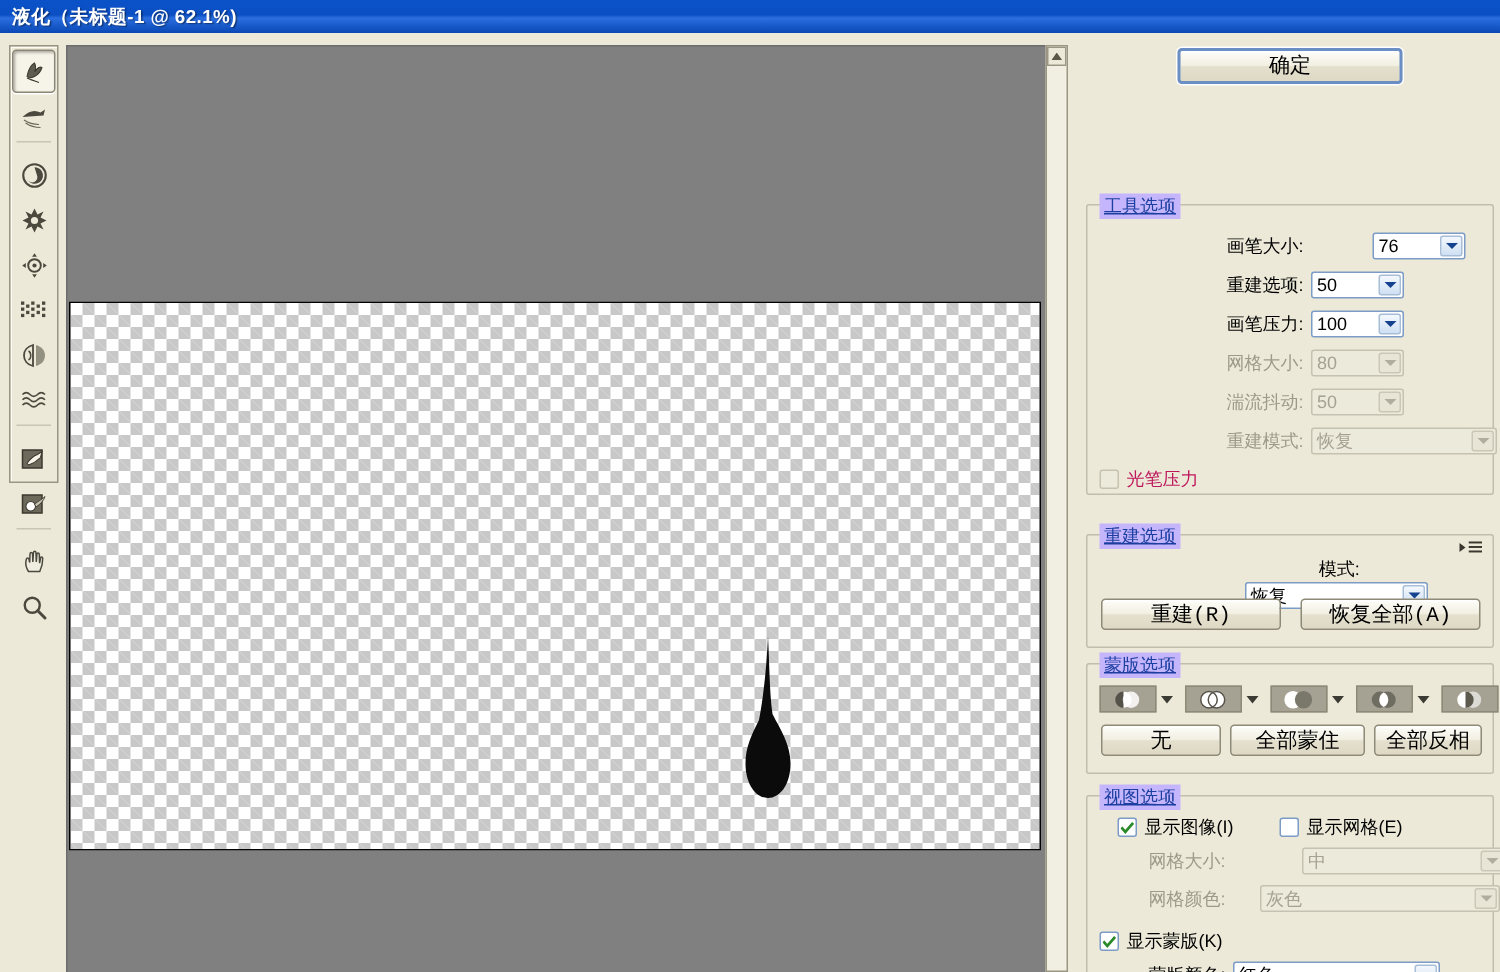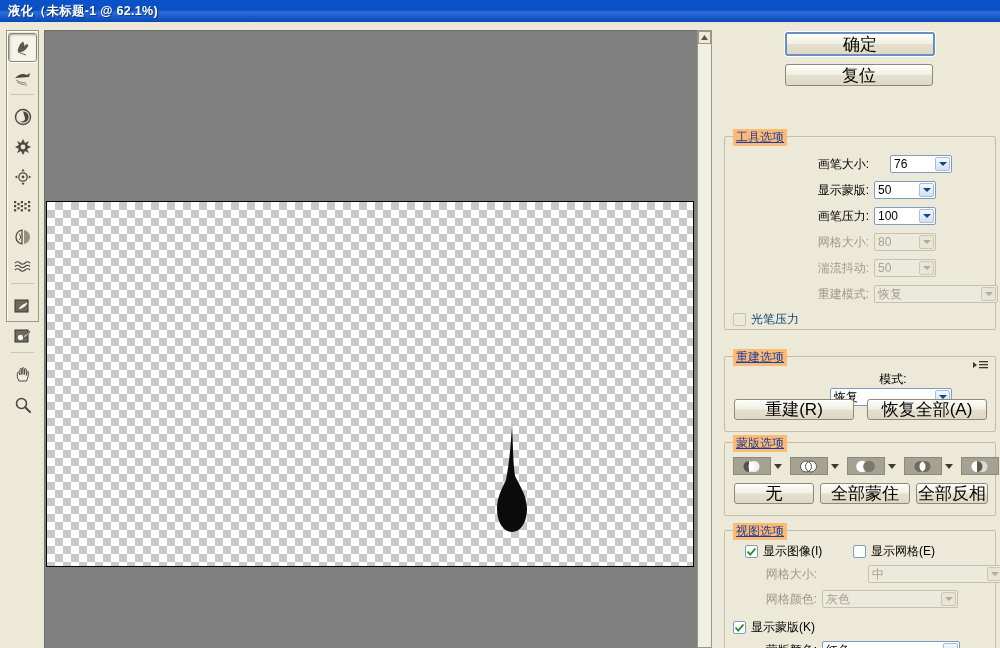--- a/index.html
+++ b/index.html
@@ -71,37 +71,37 @@
     width:13px;height:13px;background:#ece9d8;border:1px solid #9a9684;
     box-sizing:border-box;display:flex;align-items:center;justify-content:center;
   }
 
   
   .rpanel{position:absolute;left:716px;top:0px;width:284px;height:626px;background:#ece9d8;}
 
   .btn{
     background:linear-gradient(to bottom,#fdfdf9 0%,#f2efe2 48%,#e4e0ce 52%,#ddd9c4 100%);
     border:1px solid #8e8a77;border-radius:3px;
-    font-size:17px;color:#000;text-align:center;cursor:pointer;
+    font-size:14px;color:#000;text-align:center;cursor:pointer;
     box-shadow:inset 0 1px 0 #fff;
     display:flex;align-items:center;justify-content:center;
-    font-family:Liberation Sans, sans-serif;
+    font-family:Liberation Mono, monospace;
   }
   .btn.default{border:2px solid #6b8fc4;box-shadow:inset 0 1px 0 #fff,0 0 0 1px #fff;}
 
   .okbtn{position:absolute;left:69px;top:10px;width:146px;height:20px;}
   .resetbtn{position:absolute;left:69px;top:42px;width:146px;height:20px;}
   .loadbtn{position:absolute;left:8px;top:76px;width:132px;height:19px;}
   .savebtn{position:absolute;left:146px;top:76px;width:132px;height:19px;}
 
   .group{
     position:absolute;border:1px solid #c2beab;border-radius:2px;background:transparent;
   }
   .group .legend{
-    position:absolute;left:8px;top:-8px;background:#fdba74;padding:0 3px;
+    position:absolute;left:8px;top:-8px;background:#c4b5fd;padding:0 3px;
     color:#1c3fa0;font-size:12px;
   }
   .u{text-decoration:underline;}
 
   .row{position:absolute;display:flex;align-items:center;}
   .lbl{font-size:12px;color:#000;text-align:right;}
   .lbl.dis{color:#9d9a8b;}
 
   .combo{
     height:18px;background:#fff;border:1px solid #7c9bc6;border-radius:2px;
@@ -123,21 +123,21 @@
   .combo.dis .arw i{border-top-color:#b0ad9e;}
 
   .cbx{
     width:13px;height:13px;background:#fff;border:1px solid #7c9bc6;border-radius:2px;
     display:inline-flex;align-items:center;justify-content:center;box-sizing:border-box;
     cursor:pointer;flex:0 0 auto;
   }
   .cbx.dis{background:#eceadb;border-color:#c6c2b1;}
   .cbx svg{display:block;}
   .cklbl{font-size:12px;margin-left:5px;}
-  .cklbl.dis{color:#0c4a6e;}
+  .cklbl.dis{color:#be185d;}
 
   .maskbtn{
     width:38px;height:18px;border:1px solid #8e8a77;background:#a6a293;
     display:flex;align-items:center;justify-content:center;cursor:pointer;box-sizing:border-box;
   }
   .maskcaret{
     width:0;height:0;border-left:4px solid transparent;border-right:4px solid transparent;
     border-top:5px solid #3b3a33;margin-left:3px;cursor:pointer;
   }
   .panelmenu{position:absolute;right:7px;top:3px;display:flex;align-items:center;cursor:pointer;}
@@ -284,37 +284,36 @@
       <div class="arrow">
         <svg width="7" height="5" viewBox="0 0 7 5">
           <path d="M3.5 0 L7 5 L0 5 Z" fill="#5a5749"></path>
         </svg>
       </div>
     </div>
 
     <div class="rpanel">
 
       <div class="btn default okbtn">确定</div>
-      <div class="btn resetbtn">复位</div>
 
       <div class="group" style="left:8px;top:114px;width:270px;height:192px;">
         <div class="legend u">工具选项</div>
 
-        <div class="row" style="left:74px;top:18px;">
+        <div class="row" style="left:74px;top:18px;gap:37px;">
           <div class="lbl" style="width:70px;">画笔大小:</div>
-          <div class="combo" style="width:62px;margin-left:21px;">
+          <div class="combo" style="width:62px;margin-left:9px;">
             <span>76</span>
             <span class="arw">
                 <i></i>
               </span>
           </div>
         </div>
 
         <div class="row" style="left:74px;top:44px;">
-          <div class="lbl" style="width:70px;">显示蒙版:</div>
+          <div class="lbl" style="width:70px;">重建选项:</div>
           <div class="combo" style="width:62px;margin-left:5px;">
             <span>50</span>
             <span class="arw">
                 <i></i>
               </span>
           </div>
         </div>
 
         <div class="row" style="left:74px;top:70px;">
           <div class="lbl" style="width:70px;">画笔压力:</div>
@@ -466,21 +465,21 @@
           <div class="combo dis" style="width:136px;margin-left:5px;">
             <span>中</span>
             <span class="arw">
                 <i></i>
               </span>
           </div>
         </div>
 
         <div class="row" style="left:32px;top:59px;">
           <div class="lbl dis" style="width:60px;">网格颜色:</div>
-          <div class="combo dis" style="width:136px;margin-left:5px;">
+          <div class="combo dis" style="width:160px;margin-left:23px;">
             <span>灰色</span>
             <span class="arw">
                 <i></i>
               </span>
           </div>
         </div>
 
         <div class="row" style="left:8px;top:88px;">
           <span class="cbx">
             <svg width="9" height="8" viewBox="0 0 9 8">

